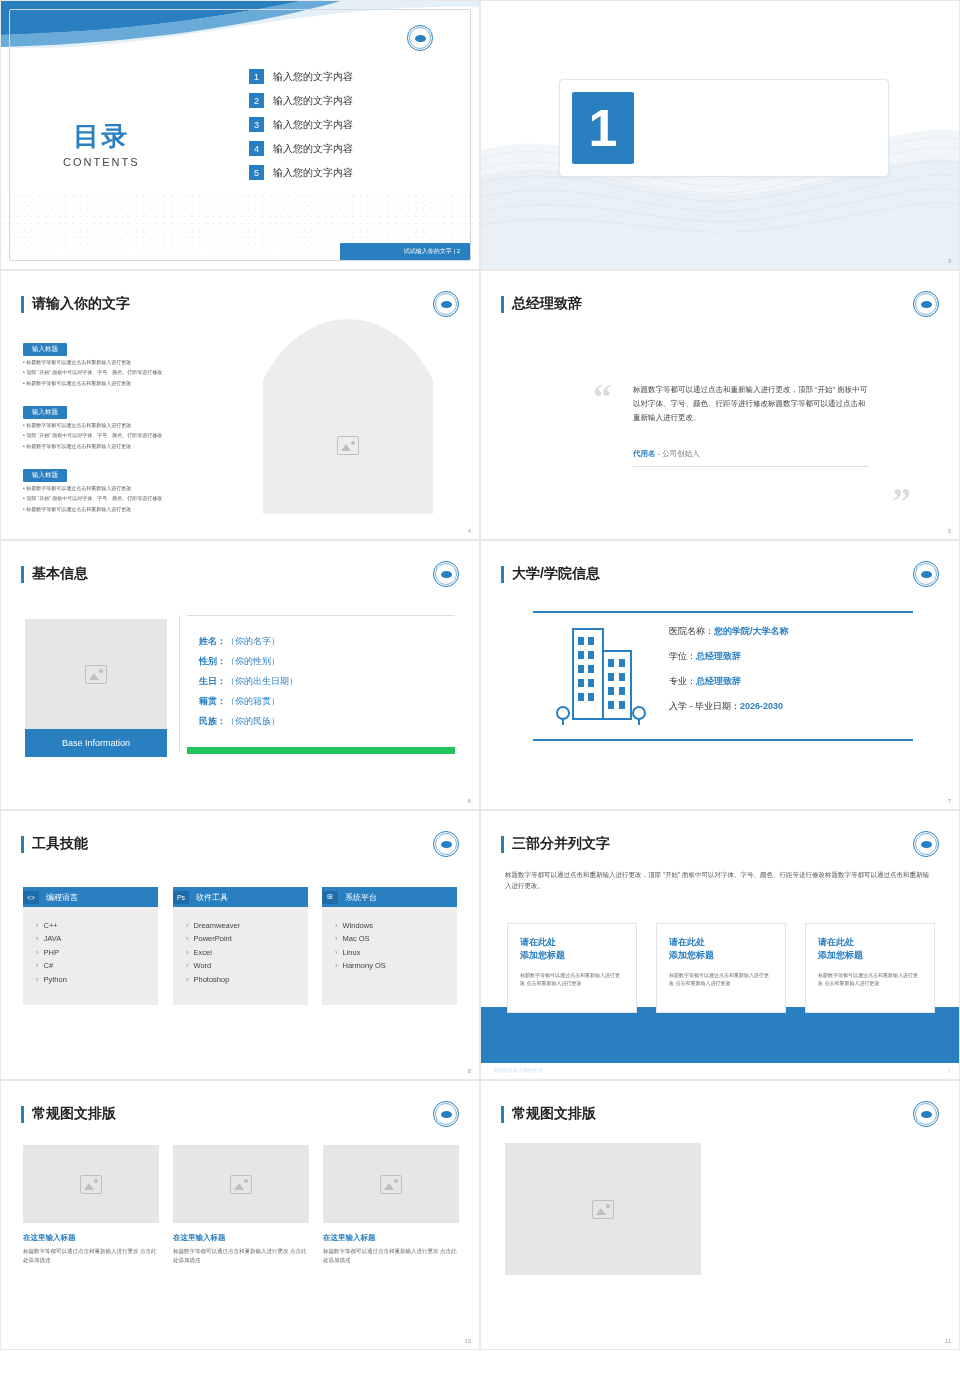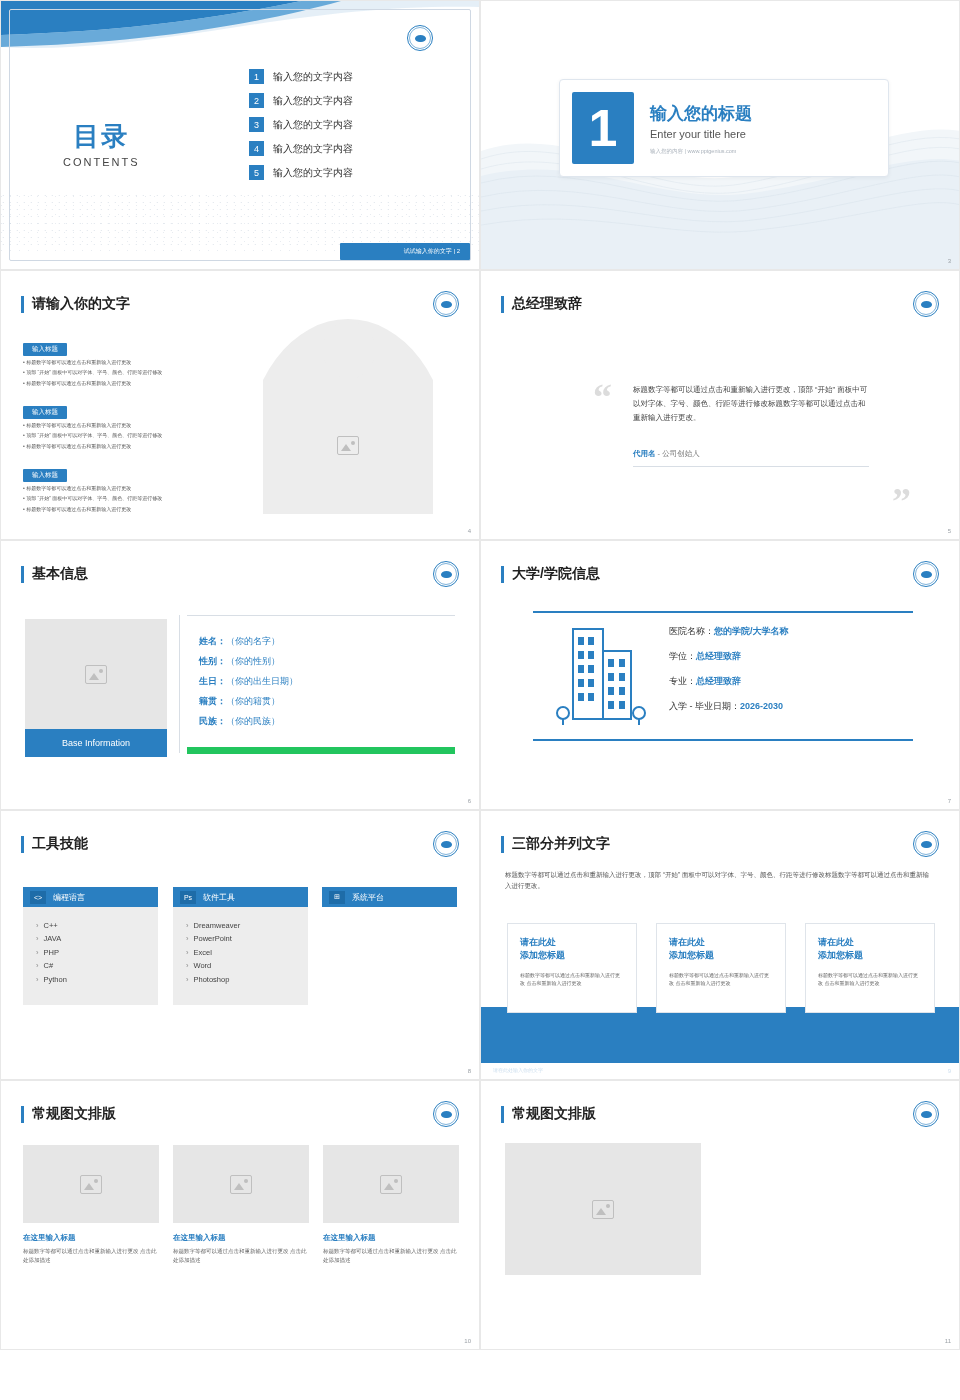--- a/index.html
+++ b/index.html
@@ -161,21 +161,21 @@
   }
   .s7 .bld { position: absolute; left: 72px; top: 80px; }
   .s7 .ulist { position: absolute; left: 188px; top: 84px; }
   .s7 .urow { font-size: 9px; color: #333; margin-bottom: 12px; }
   .s7 .urow b { color: #2a7fc1; }
 
   
   .s8 .col { position: absolute; top: 76px; width: 135px; }
   .s8 .colh {
     height: 20px; background: #2a7fc1; color: #fff; font-size: 8px;
-    display: flex; align-items: center; padding-left: 7px;
+    display: flex; align-items: center; 
   }
   .s8 .colh .ic {
     width: 16px; height: 13px; background: #1e6ca8; color: #fff;
     font-size: 7px; display: flex; align-items: center; justify-content: center;
     margin-right: 7px;
   }
   .s8 .colb { background: #ededed; padding: 9px 0 10px 0; min-height: 98px; }
   .s8 .item { font-size: 7.5px; color: #444; margin: 4.5px 0 4.5px 13px; }
   .s8 .item:before { content: "\203A"; color: #888; margin-right: 5px; }
 
@@ -299,25 +299,20 @@
         <path d="M0,158 C90,128 170,198 260,183 C350,168 420,128 480,138"></path>
         <path d="M0,168 C95,140 175,205 265,190 C355,176 425,138 480,148"></path>
         <path d="M0,182 C100,156 180,212 270,198 C360,186 430,152 480,162"></path>
         <path d="M0,196 C105,172 185,222 275,208 C365,196 435,166 480,176"></path>
         <path d="M0,210 C110,188 190,232 280,218 C370,206 440,180 480,190"></path>
         <path d="M0,224 C115,204 195,242 285,228 C375,218 445,194 480,204"></path>
       </g>
     </svg>
     <div class="card">
       <div class="bignum">1</div>
-      <div class="ctext">
-        <div class="cn">输入您的标题</div>
-        <div class="en">Enter your title here</div>
-        <div class="sub">输入您的内容 | www.pptgenius.com</div>
-      </div>
     </div>
     <div class="pagenum">3</div>
   </div>
 
   <div class="slide s4">
     <div class="shead">
       <div class="bar"></div>
       <div class="htxt">请输入你的文字</div>
     </div>
     <div class="seal-tr">
@@ -500,20 +495,26 @@
         <div class="item">Word</div>
         <div class="item">Photoshop</div>
       </div>
     </div>
 
     <div class="col" style="left:321px">
       <div class="colh">
         <div class="ic">⊞</div>
         <span>系统平台</span>
       </div>
+      <div class="colb">
+        <div class="item">Windows</div>
+        <div class="item">Mac OS</div>
+        <div class="item">Linux</div>
+        <div class="item">Harmony OS</div>
+      </div>
     </div>
     <div class="pagenum">8</div>
   </div>
 
   <div class="slide s9">
     <div class="shead">
       <div class="bar"></div>
       <div class="htxt">三部分并列文字</div>
     </div>
     <div class="seal-tr">

